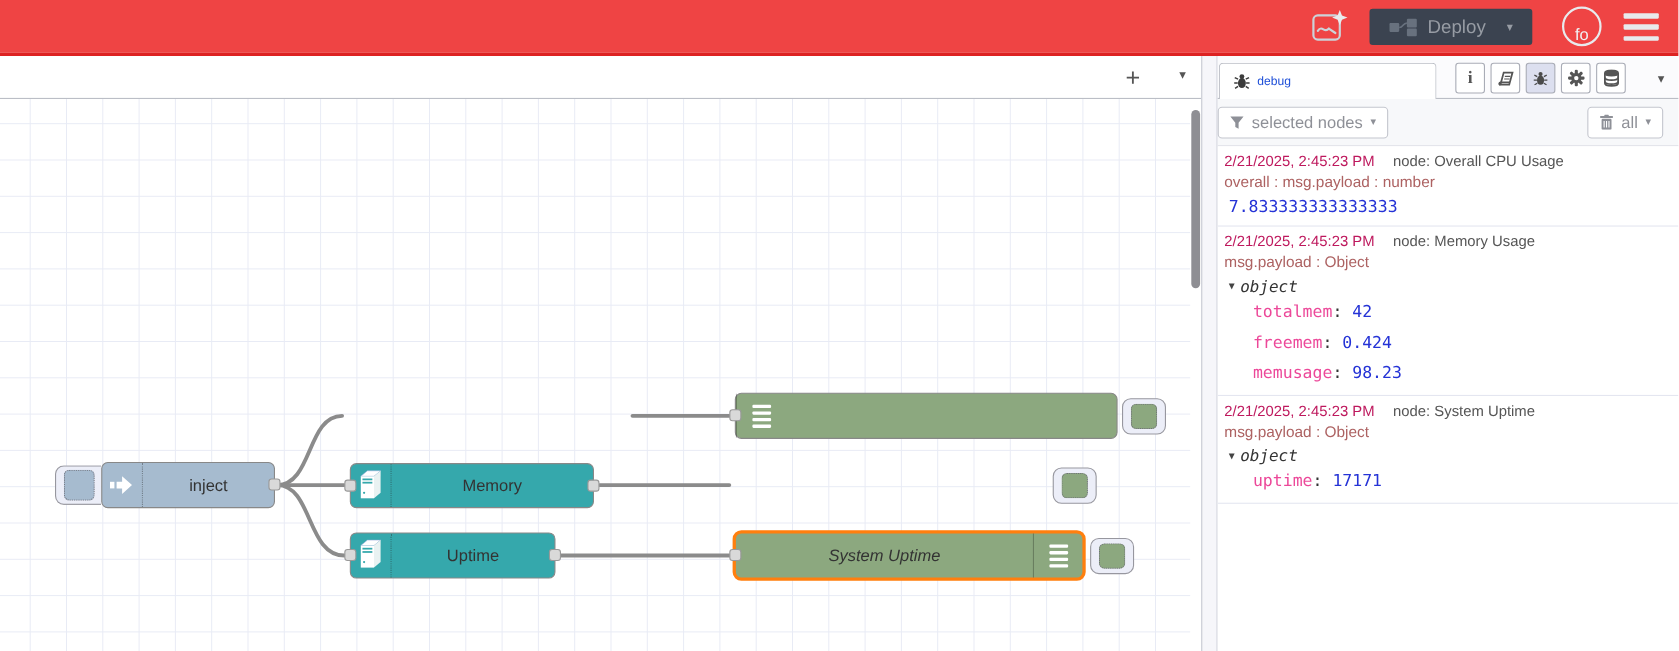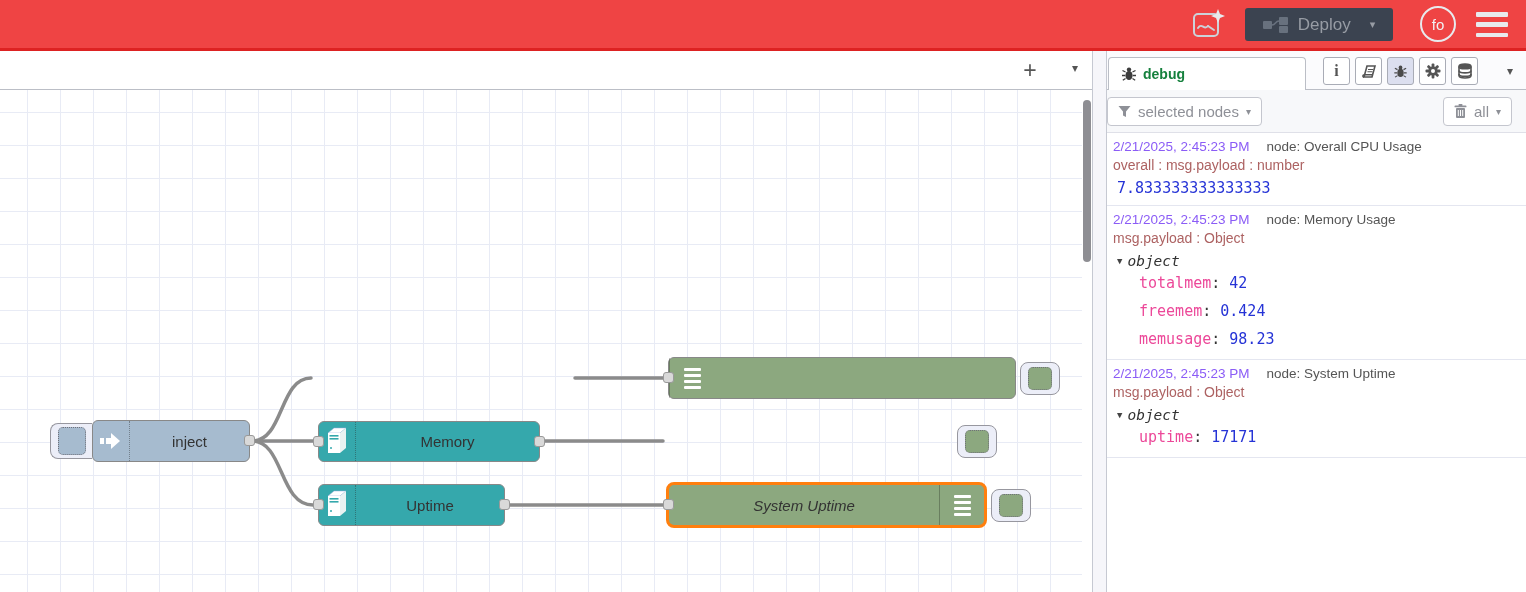--- a/index.html
+++ b/index.html
@@ -10,21 +10,21 @@
   
   #header { position:absolute; left:0; top:0; width:1526px; height:48px; background:#ef4444;padding-left:12px; }
   #redline { position:absolute; left:0; top:48px; width:1526px; height:3px; background:#dd2222; }
   .hdr-item { position:absolute; display:flex; align-items:center; justify-content:center; }
   #assistant-btn { left:1190px; top:7px; width:36px; height:34px; cursor:pointer; }
   #deploy-btn { left:1245px; top:8px; width:148px; height:33px; background:#3b4350; border-radius:3px;
                 display:flex; align-items:center; gap:9px; padding:0 12px; cursor:default; }
   #deploy-btn .deploy-label { color:#979ca4; font-size:17px; }
   #deploy-btn .caret { color:#979ca4; font-size:11px; margin-left:10px; }
   #avatar { left:1420px; top:6px; width:36px; height:36px; border:2px solid #e8eaed; border-radius:50%;
-            color:#f0f2f4; font-size:15px; cursor:pointer; }
+            color:#f0f2f4; font-size:15px; cursor:pointer;align-items:flex-end; }
   #menu-btn { left:1475px; top:12px; width:34px; height:25px; flex-direction:column; justify-content:space-between; cursor:pointer; }
   #menu-btn span { display:block; width:32px; height:4.5px; background:#e8eaed; border-radius:1px; }
 
   
   #canvas-region { position:absolute; left:0; top:51px; width:1092px; height:541px; background:#fff; }
   #canvas-tabbar { position:absolute; left:0; top:0; width:1092px; height:39px; background:#fff; border-bottom:1px solid #bbbec6; }
   #tab-add { position:absolute; right:48px; top:5px; width:28px; height:28px; color:#555; font-size:23px;
              display:flex; align-items:center; justify-content:center; cursor:pointer; }
   #tab-list-caret { position:absolute; right:14px; top:10px; color:#555; font-size:12px; cursor:pointer; }
 
@@ -76,39 +76,39 @@
 
   .hamburger { display:flex; flex-direction:column; gap:3px; }
   .hamburger span { display:block; width:17px; height:3px; background:#fff; border-radius:1px; }
 
   
   #sidebar { position:absolute; left:1107px; top:51px; width:419px; height:541px; background:#fff; }
   #side-tabbar { position:absolute; left:0; top:0; width:419px; height:39px; background:#fbfbfd; border-bottom:1px solid #bbbec6; }
   #tab-debug { position:absolute; left:1px; top:6px; width:198px; height:33px; background:#fff;
                border:1px solid #bbbec6; border-bottom:none; border-radius:4px 4px 0 0;
                display:flex; align-items:center; gap:6px; padding-left:12px;
-               font-size:14px; font-weight:bold; color:#15803d; cursor:pointer; }
+               font-size:11px; font-weight:normal; color:#1d4ed8; cursor:pointer; }
   #side-icons { position:absolute; left:216px; top:6px; display:flex; gap:5px; align-items:center; }
   .icon-box { width:27px; height:28px; background:#fff; border:1px solid #a9acb6; border-radius:3px;
               display:flex; align-items:center; justify-content:center; color:#555; cursor:pointer; }
   .icon-box.active { background:#dcdfef; }
   .icon-box .i-glyph { font-family:"Liberation Serif", serif; font-weight:bold; font-size:16px; }
   #side-caret { position:absolute; right:13px; top:13px; color:#555; font-size:12px; cursor:pointer; }
 
   #filter-row { position:absolute; left:0; top:39px; width:419px; height:43px; background:#f7f8fa;
                 border-bottom:1px solid #dfe0e8; display:flex; align-items:center; justify-content:space-between;
                 gap:12px; padding-right:14px; }
   .toolbar-btn { height:29px; background:#fff; border:1px solid #c4c6ce; border-radius:4px; color:#8e9097;
                  font-size:15px; display:flex; align-items:center; gap:7px; padding:0 10px; cursor:pointer; }
   .toolbar-btn .caret { font-size:10px; color:#8e9097; }
 
   #messages { position:absolute; left:0; top:82px; width:419px; bottom:0; overflow:hidden; background:#fff; }
   .msg { border-bottom:1px solid #e4e6f0; padding:4px 8px 6px 6px; }
   .msg .meta { font-size:13.5px; line-height:19px; }
-  .msg .meta .ts { color:#8b5cf6; }
+  .msg .meta .ts { color:#be185d; }
   .msg .meta .node-name { color:#555; margin-left:13px; }
   .msg .prop { font-size:14px; line-height:19px; color:#ad6262; }
   .msg .big-val { font-family:"DejaVu Sans Mono", monospace; font-size:15px; color:#2533d6; padding:4px 0 2px 4px; }
   .msg .obj-row { display:flex; align-items:center; gap:5px; padding:5px 0 0 4px;
                   font-family:"DejaVu Sans Mono", monospace; font-style:italic; font-size:14.5px; color:#333; }
   .msg .obj-row .tri { font-size:9px; color:#444; font-style:normal; cursor:pointer; }
   .msg .kv { font-family:"DejaVu Sans Mono", monospace; font-size:15px; line-height:28px; padding-left:26px; }
   .msg .kv .k { color:#ec4899; }
   .msg .kv .k::after { content:": "; color:#333; }
   .msg .kv .v { color:#2533d6; }

